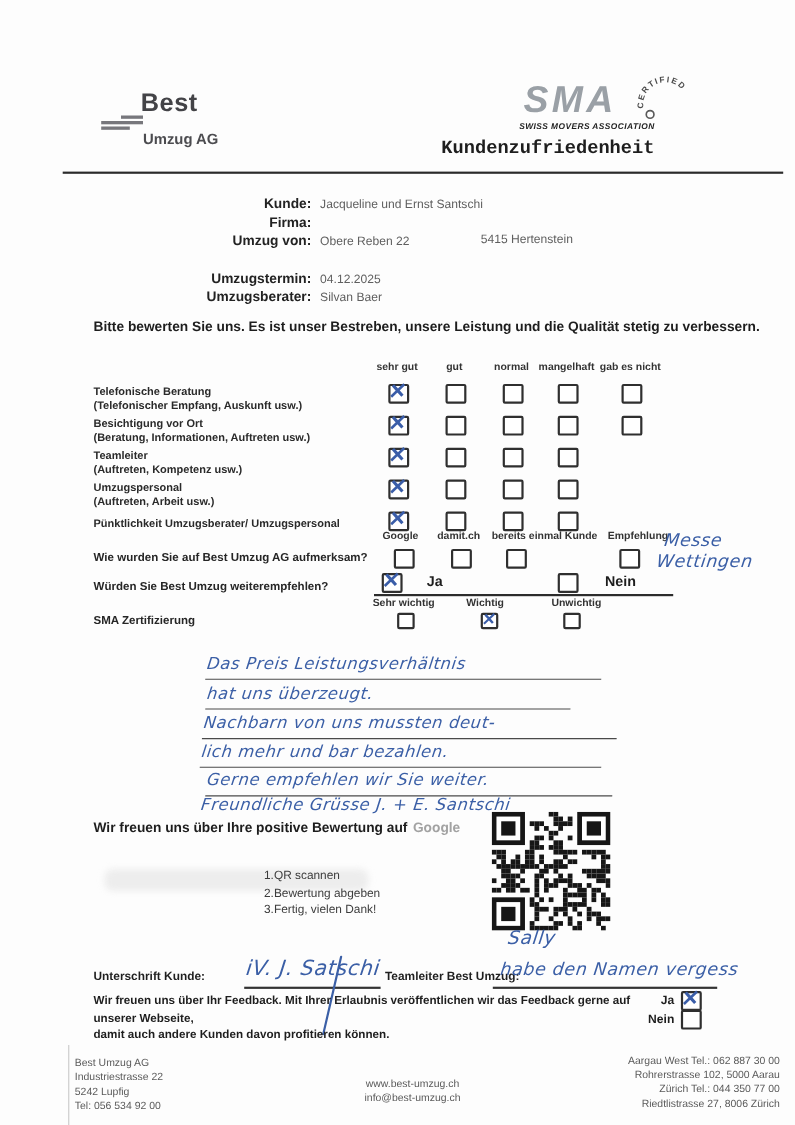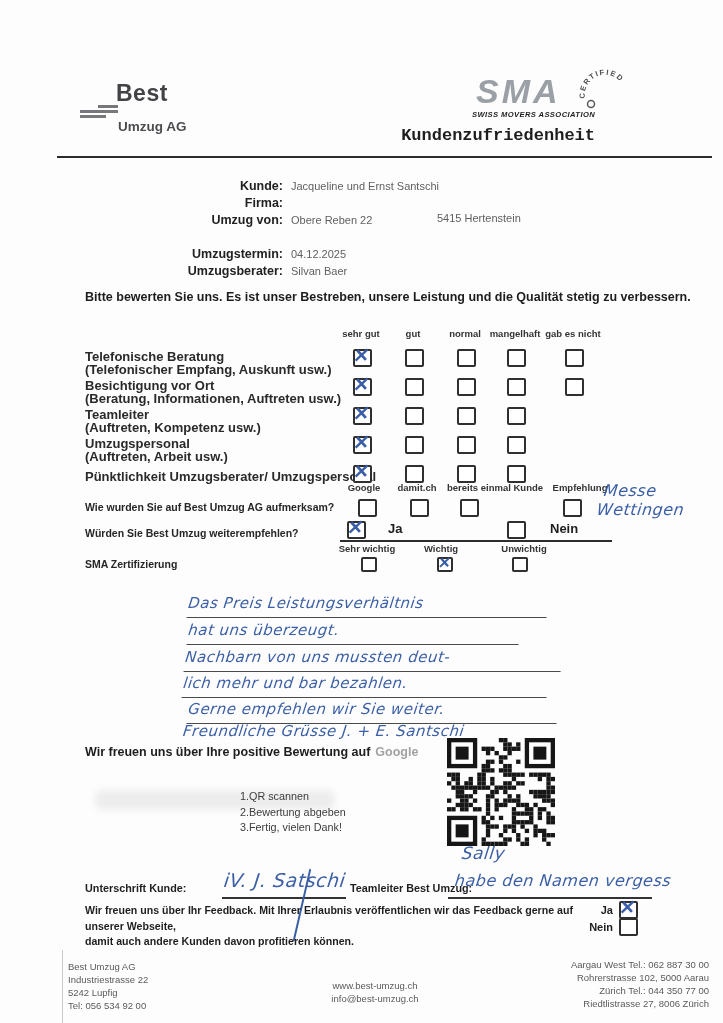--- a/index.html
+++ b/index.html
@@ -1,21 +1,21 @@
 <!DOCTYPE html>
 <html><head>
 <meta charset="utf-8">
 <style>
   html,body{margin:0;padding:0;background:#e9e9e9;}
   .page{position:relative;width:723px;height:1023px;margin:0 auto;background:#fdfdfd;
         font-family:"Liberation Sans",sans-serif;color:#2d2d2d;overflow:hidden;}
   .abs{position:absolute;}
 
   
-  .best-logo{position:absolute;left:88px;top:80px;width:150px;height:50px;}
+  .best-logo{position:absolute;left:100px;top:80px;width:150px;height:50px;}
   .best-l1{position:absolute;left:28px;top:0;font-size:23px;font-weight:800;color:#434347;letter-spacing:.5px;}
   .best-l2{position:absolute;left:30px;top:23px;font-size:13.5px;font-weight:700;color:#4c4c50;margin-top:16px;}
   .speed{position:absolute;height:2.5px;background:#77777c;}
   .sp1{left:10px;top:25px;width:20px;}
   .sp2{left:-8px;top:30px;width:38px;}
   .sp3{left:-8px;top:35px;width:26px;}
 
   .sma-logo{position:absolute;left:468px;top:74px;width:160px;height:55px;}
   .sma-acr{position:absolute;left:8px;top:0px;font-size:34px;font-weight:900;font-style:italic;
            color:#9aa0a6;letter-spacing:3px;line-height:34px;}
@@ -31,21 +31,21 @@
   .fields-row{position:absolute;left:85px;width:600px;height:17px;}
   .f-label{display:inline-block;width:198px;text-align:right;font-weight:700;font-size:12.5px;color:#222;}
   .f-val{margin-left:8px;font-size:11px;color:#5f5f5f;}
   .f-val2{position:absolute;left:352px;top:2px;font-size:11px;color:#5f5f5f;}
 
   .intro{position:absolute;left:85px;top:290px;font-size:12.5px;font-weight:700;color:#1d1d1d;}
 
   
   .col-head{position:absolute;width:70px;text-align:center;font-size:9.5px;font-weight:700;color:#333;}
   .rating-row{position:absolute;left:0;width:723px;height:30px;}
-  .r-label{position:absolute;left:85px;top:1px;font-size:13px;font-weight:700;color:#2a2a2a;line-height:13px;}
+  .r-label{position:absolute;left:85px;top:1px;font-size:10px;font-weight:700;color:#2a2a2a;line-height:13px;}
   .r-sub{font-weight:700;}
   .cb{position:absolute;width:15px;height:14px;border:2px solid #2f2f2f;border-radius:2px;background:#fff;}
   .cb .mark{position:absolute;left:-3px;top:-7px;font-size:19px;font-weight:700;color:#3a5da8;
             transform:rotate(-5deg);font-style:italic;}
   .cb-sm{width:12px;height:11px;}
   .cb-sm .mark{font-size:15px;left:-2px;top:-5px;}
   .c1{left:353px}.c2{left:405px}.c3{left:457px}.c4{left:507px}.c5{left:565px}
 
   .q-label{position:absolute;left:85px;font-size:10.5px;font-weight:700;color:#262626;}
   .hw{font-style:italic;color:#3b5fa6;transform:skewX(-7deg);letter-spacing:.5px;

